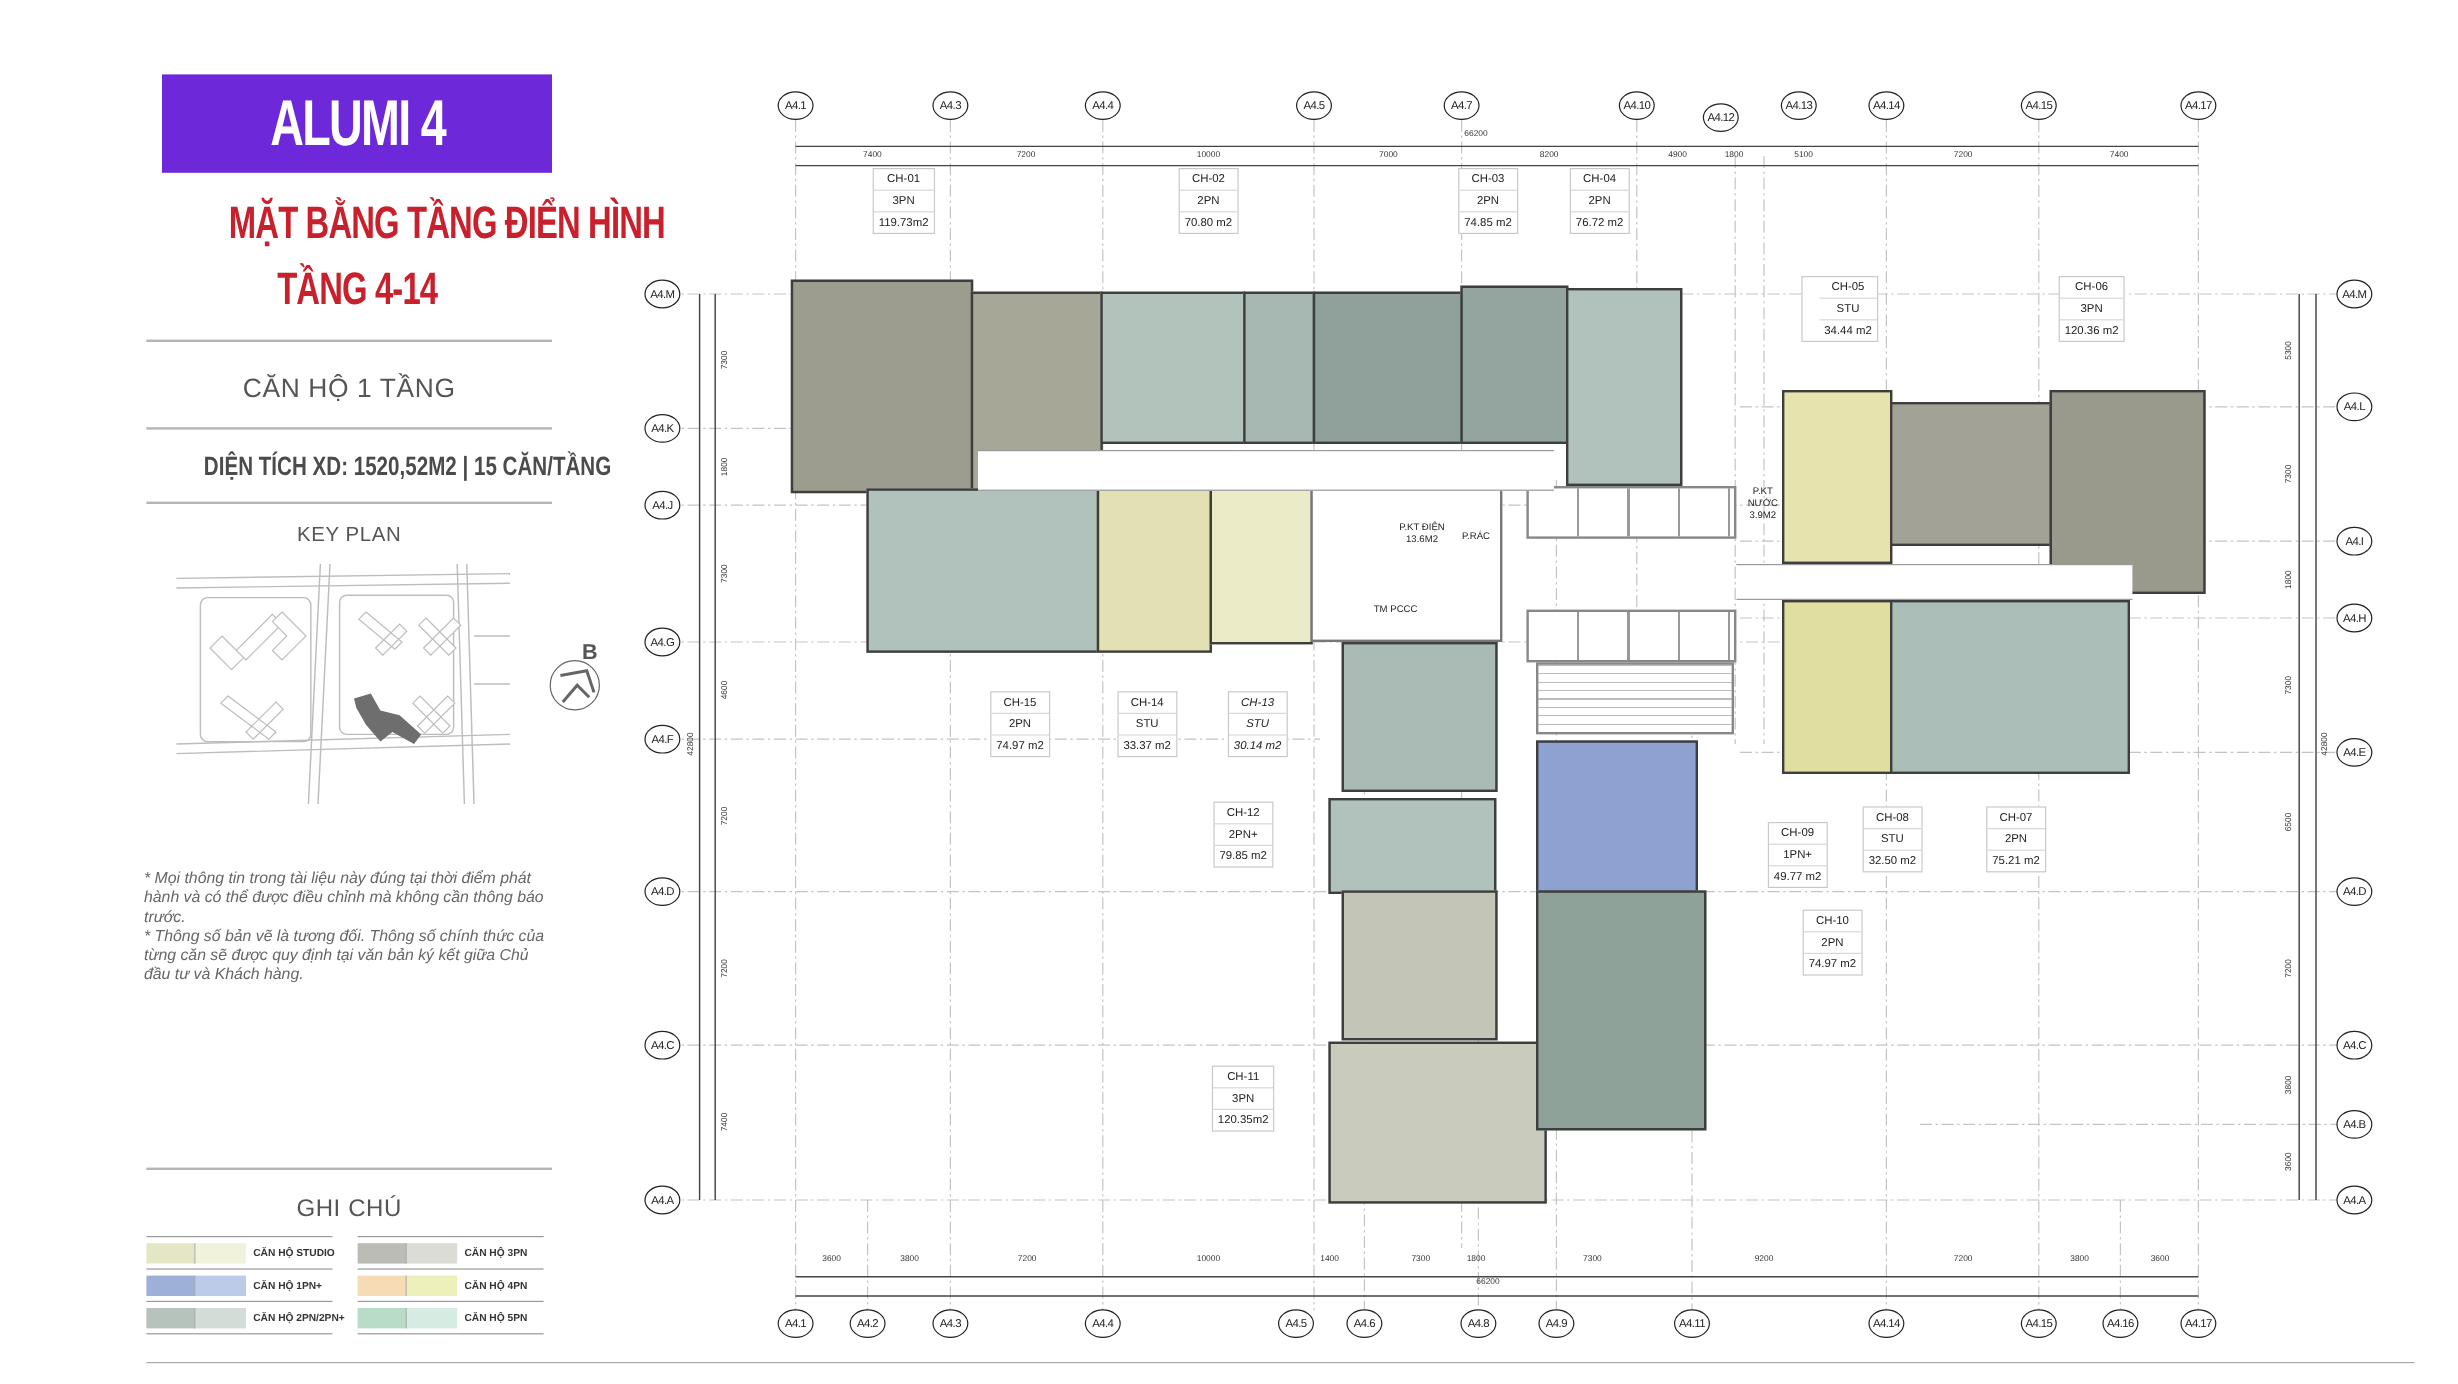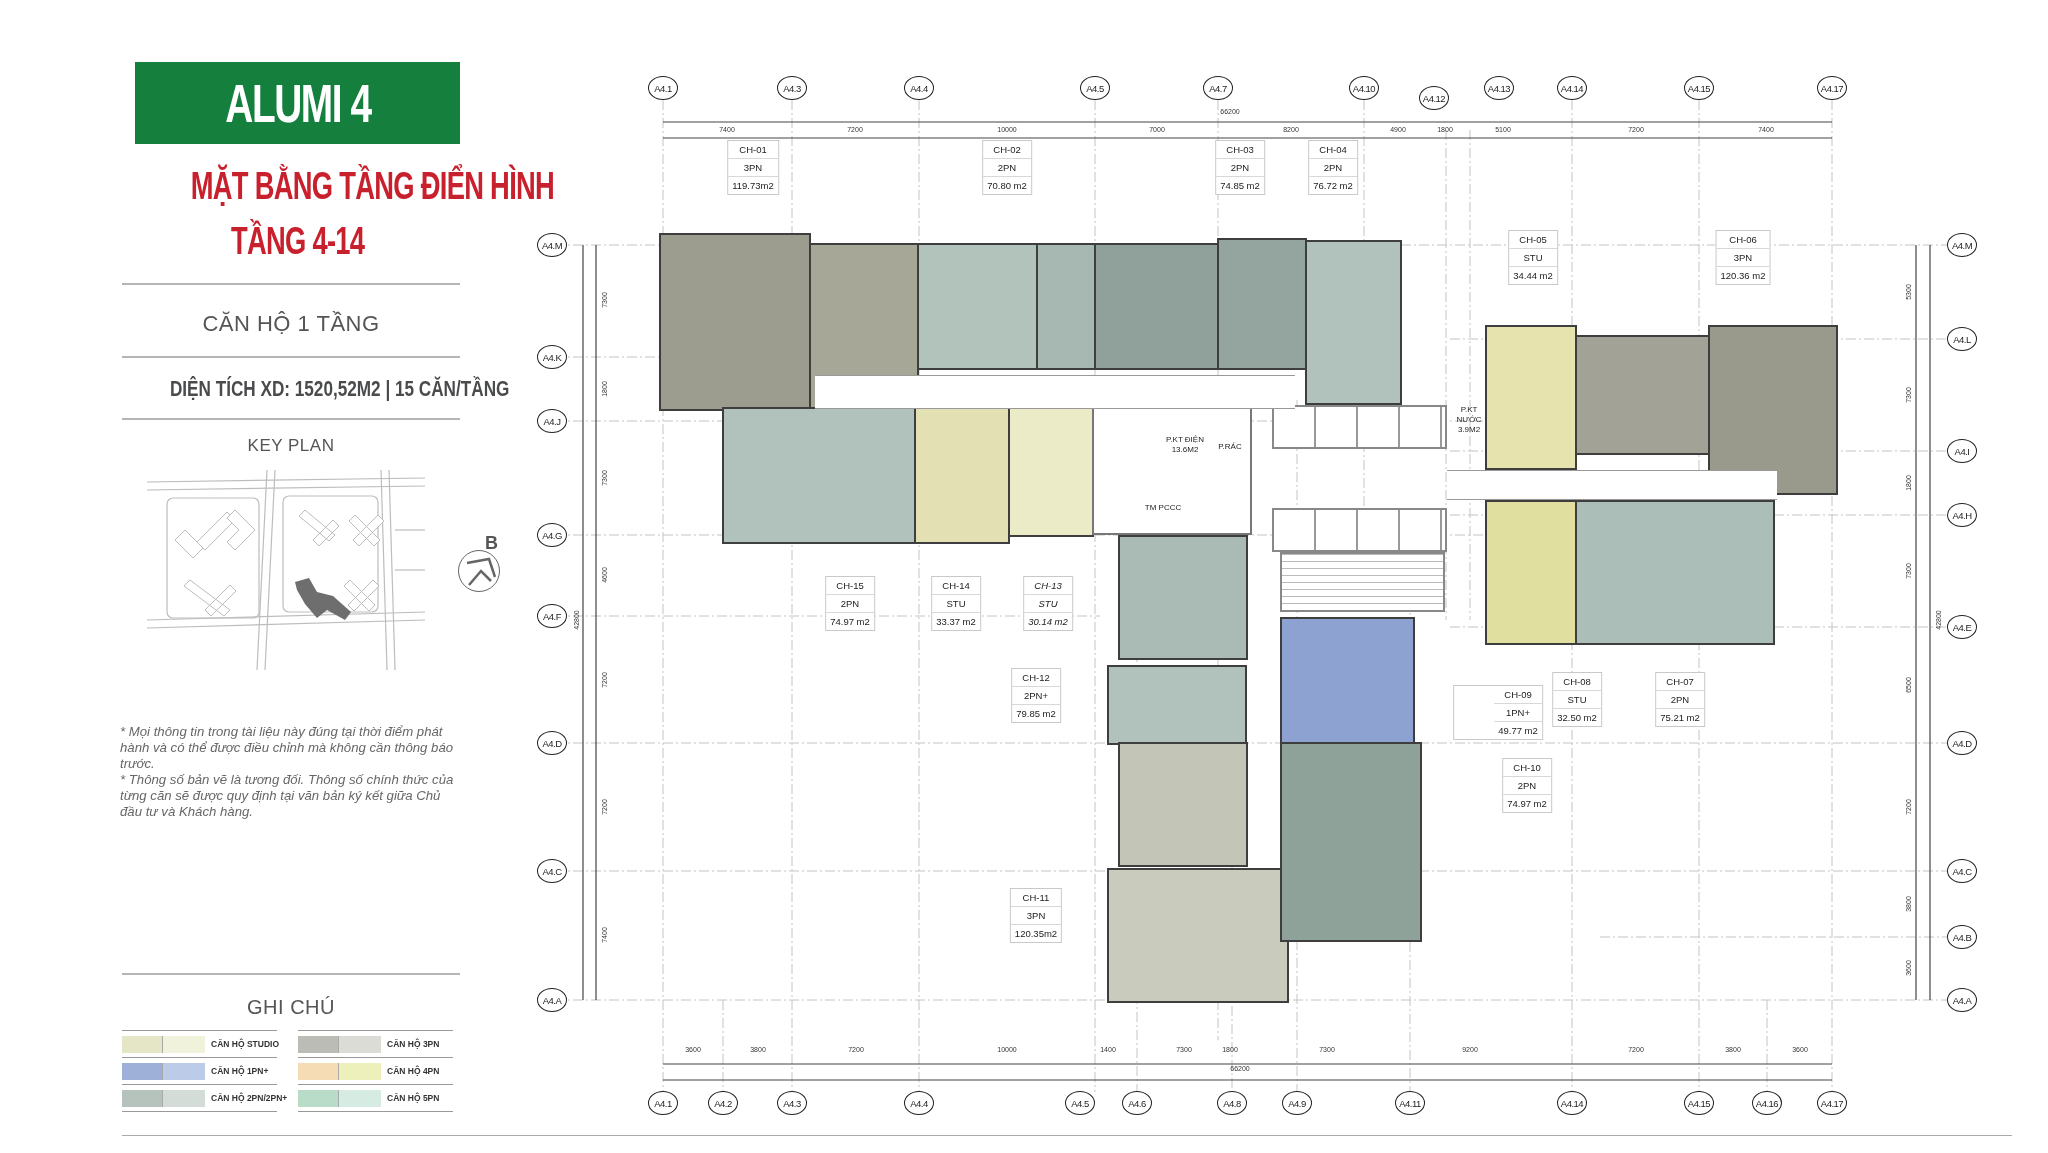--- a/index.html
+++ b/index.html
@@ -1,19 +1,19 @@
 <!DOCTYPE html>
 <html><head>
 <meta charset="utf-8">
 <style>
   html,body{margin:0;padding:0;background:#ffffff;}
   body{width:2048px;height:1153px;position:relative;overflow:hidden;font-family:"Liberation Sans",sans-serif;color:#333;}
   .abs{position:absolute;}
   
-  #title-box{left:135px;top:62px;width:325px;height:82px;background:#15803d;display:flex;align-items:center;justify-content:center;}
+  #title-box{left:135px;top:62px;width:325px;height:82px;background:#6d28d9;display:flex;align-items:center;justify-content:center;}
   #title-box span{color:#fff;font-family:"Liberation Sans",sans-serif;font-weight:bold;font-size:54px;letter-spacing:-2px;transform:scaleX(0.72);display:inline-block;}
   .red-title{left:120px;width:355px;text-align:center;color:#c8202c;font-weight:bold;font-size:38px;letter-spacing:-1px;}
   .red-title span{display:inline-block;transform:scaleX(0.72);white-space:nowrap;}
   .divider{left:122px;width:338px;height:2px;background:#b5b5b5;}
   .subhead{left:122px;width:338px;text-align:center;font-size:22px;color:#555;letter-spacing:0.5px;}
   .bold-sub{left:122px;width:338px;text-align:center;font-weight:bold;font-size:22px;color:#4a4b4d;}
   .bold-sub span{display:inline-block;transform:scaleX(0.78);white-space:nowrap;}
   .notes{left:120px;width:345px;font-size:13.2px;line-height:16px;color:#666;font-style:italic;}
   .legend-row{display:flex;align-items:center;height:22px;border-top:1px solid #999;border-bottom:1px solid #999;padding:2px 0;}
   .legend-swatch{display:flex;width:83px;height:17px;}
@@ -324,41 +324,41 @@
 <div class="unit-tag" style="left:1240px;top:140px;">
     <div>CH-03</div>
     <div>2PN</div>
     <div>74.85 m2</div>
   </div>
 <div class="unit-tag" style="left:1333px;top:140px;">
     <div>CH-04</div>
     <div>2PN</div>
     <div>76.72 m2</div>
   </div>
-<div class="unit-tag" style="left:1533px;top:230px;">
+<div class="unit-tag" style="left:1533px;top:230px;padding-left:14px;">
     <div>CH-05</div>
     <div>STU</div>
     <div>34.44 m2</div>
   </div>
 <div class="unit-tag" style="left:1743px;top:230px;">
     <div>CH-06</div>
     <div>3PN</div>
     <div>120.36 m2</div>
   </div>
 <div class="unit-tag" style="left:1680px;top:672px;">
     <div>CH-07</div>
     <div>2PN</div>
     <div>75.21 m2</div>
   </div>
 <div class="unit-tag" style="left:1577px;top:672px;">
     <div>CH-08</div>
     <div>STU</div>
     <div>32.50 m2</div>
   </div>
-<div class="unit-tag" style="left:1498px;top:685px;padding-left:40px;">
+<div class="unit-tag" style="left:1498px;top:685px;">
     <div>CH-09</div>
     <div>1PN+</div>
     <div>49.77 m2</div>
   </div>
 <div class="unit-tag" style="left:1498px;top:758px;margin-left:29px;">
     <div>CH-10</div>
     <div>2PN</div>
     <div>74.97 m2</div>
   </div>
 <div class="unit-tag" style="left:1036px;top:888px;">

